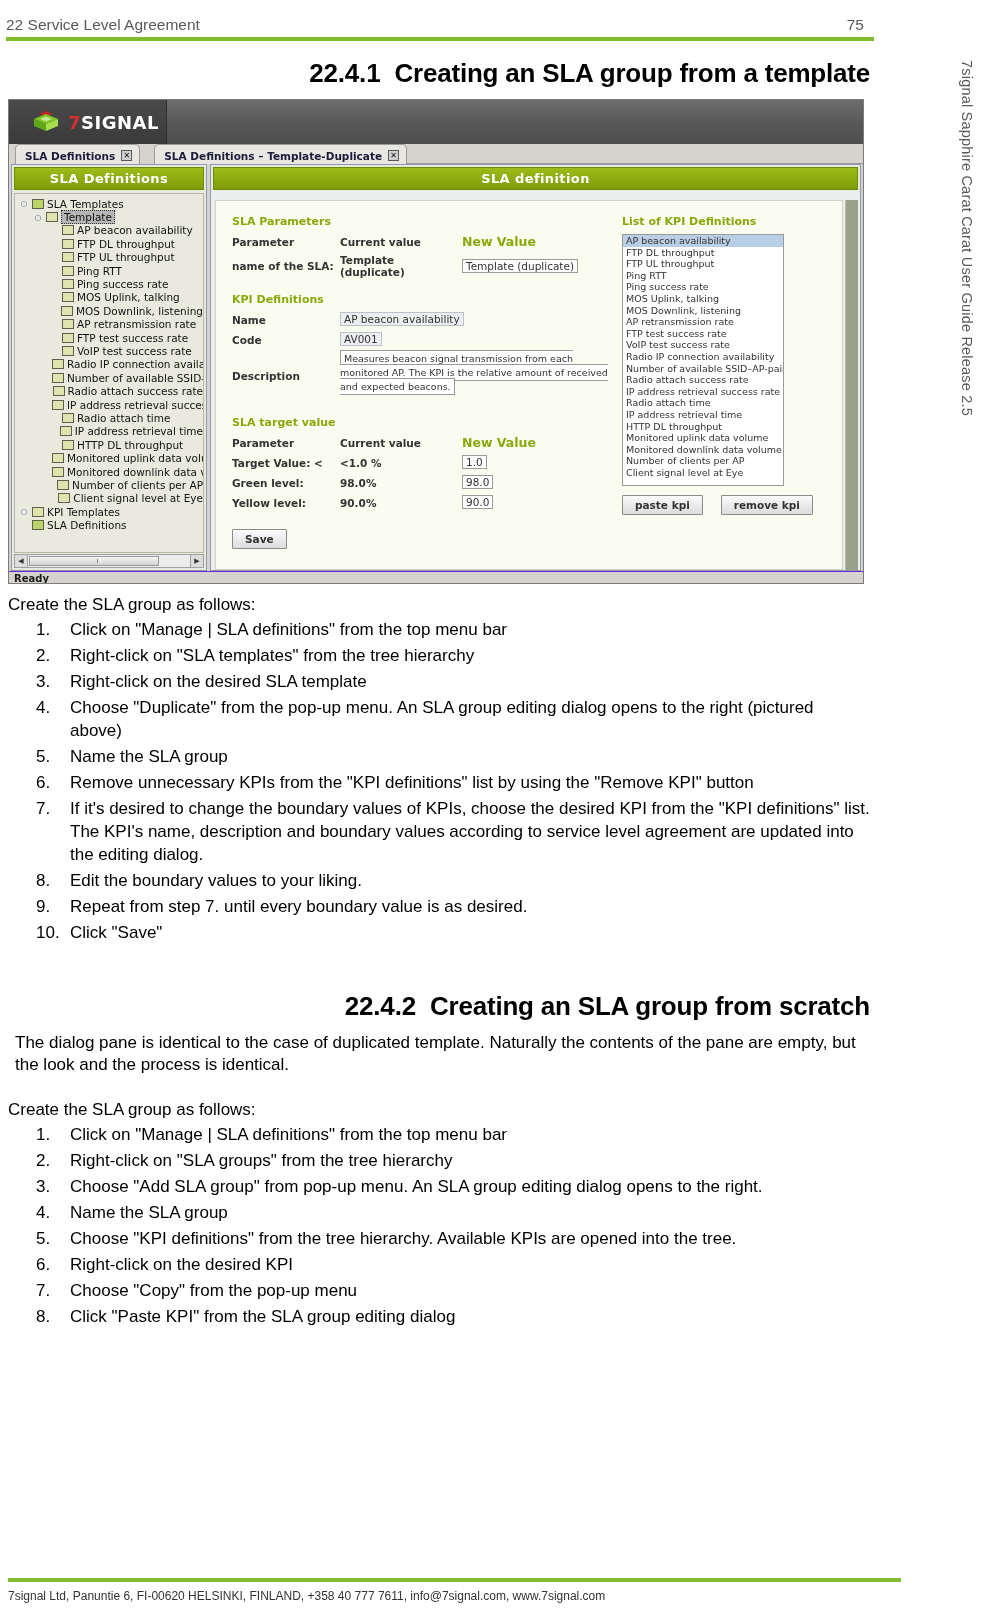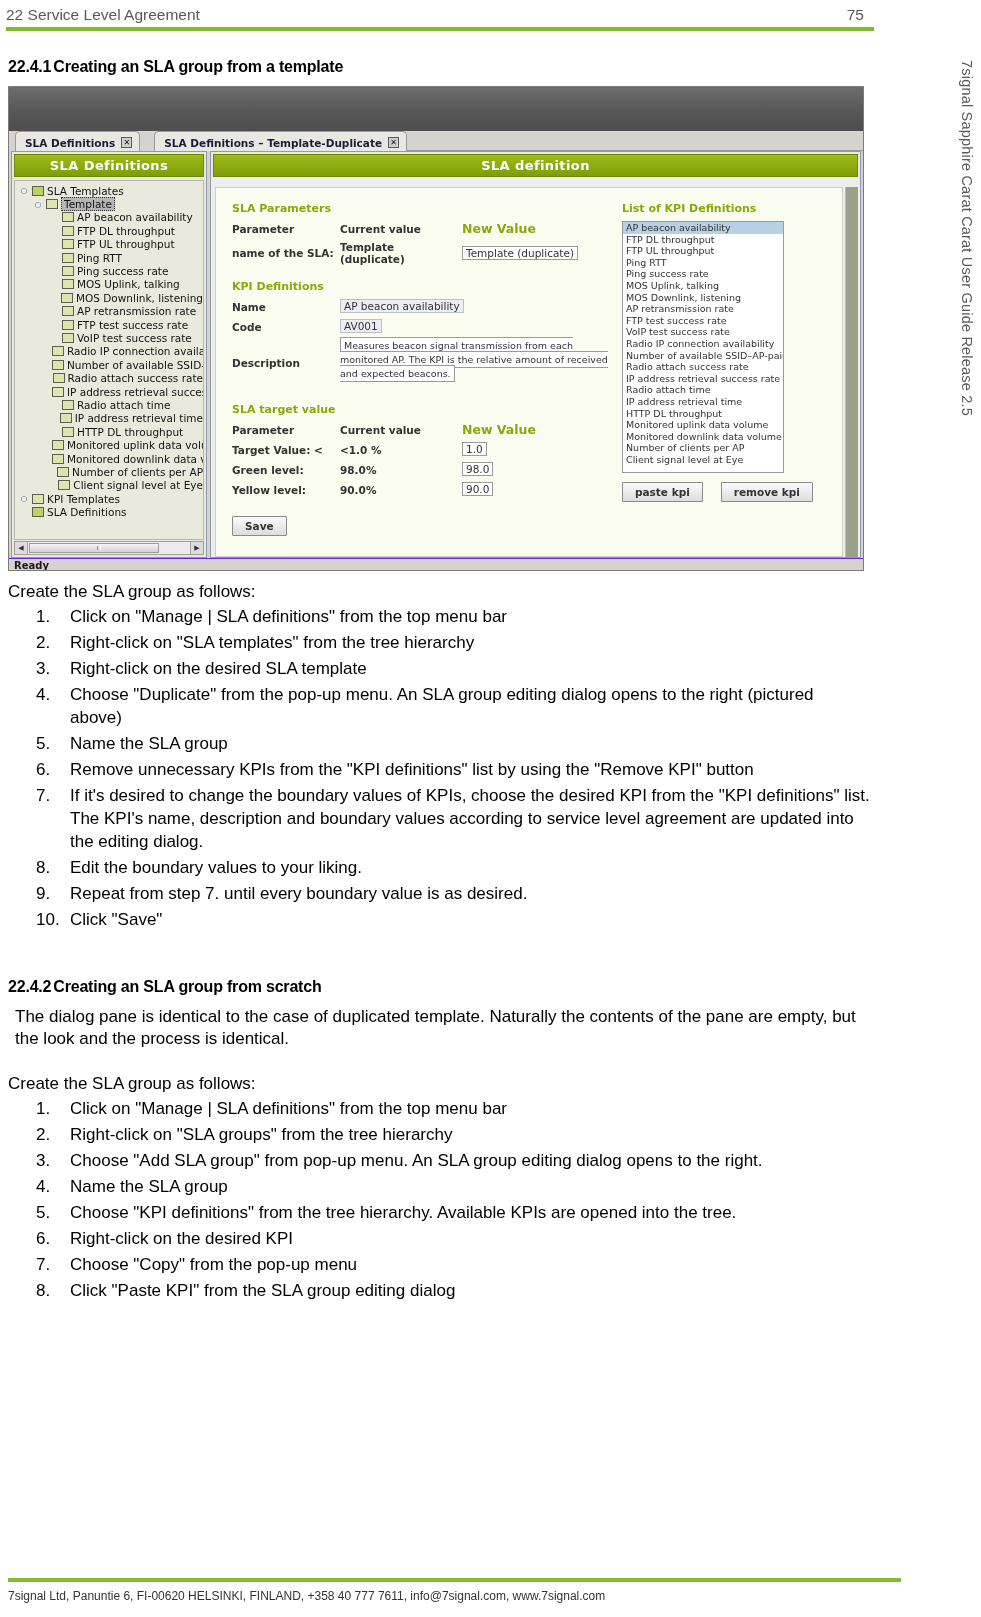--- a/index.html
+++ b/index.html
@@ -10,21 +10,21 @@
     background: #ffffff;
     font-family: "Liberation Sans", sans-serif;
     color: #000000;
     position: relative;
     overflow: hidden;
   }
 
   
   .page-header {
     position: absolute;
-    top: 6px; left: 0;
+    top: 16px; left: 0;
     width: 870px;
     padding: 0 0 0 6px;
   }
   .page-header-row {
     display: flex;
     align-items: baseline;
     justify-content: space-between;
     font-size: 15.5px;
     color: #58595b;
     padding-right: 6px;
@@ -52,26 +52,27 @@
 
   
   .content {
     position: absolute;
     top: 40px;
     left: 8px;
     width: 862px;
   }
 
   h2.section-heading {
-    font-size: 16px;
+    font-size: 26px;
     font-weight: bold;
     margin: 18px 0 10px 0;
     display: flex;
-    gap: 2px;
+    gap: 14px;
     letter-spacing: -0.2px;
+    justify-content: flex-end;
   }
   h2.section-heading .num { flex: 0 0 auto; }
 
   p.body-text {
     font-size: 17px;
     line-height: 1.32;
     margin: 8px 7px;
   }
   p.lead { margin: 10px 0 2px 0; }
 
@@ -425,20 +426,32 @@
 <div class="content">
 
   <h2 class="section-heading">
     <span class="num">22.4.1</span>
     <span>Creating an SLA group from a template</span>
   </h2>
 
   <div class="app-shot">
 
     <div class="app-titlebar">
+      <div class="logo-box">
+        <span class="logo-mark">
+          <svg width="30" height="26" viewBox="0 0 30 26">
+            <polygon points="15,2 21,5 15,8 9,5" fill="#cc2222"></polygon>
+            <polygon points="3,10 15,5 27,10 15,15" fill="#7ec820"></polygon>
+            <polygon points="3,10 15,15 15,22 3,17" fill="#5ea818"></polygon>
+            <polygon points="27,10 15,15 15,22 27,17" fill="#a8dd4e"></polygon>
+            <polygon points="9,10 15,7.5 21,10 15,12.5" fill="#ffffff" opacity="0.55"></polygon>
+          </svg>
+        </span>
+        <span class="logo-text"><span class="seven">7</span><span>SIGNAL</span></span>
+      </div>
     </div>
 
     <div class="tabstrip">
       <div class="tab left">
         <span>SLA Definitions</span>
         <span class="tab-x">✕</span>
       </div>
       <div style="width:14px"></div>
       <div class="tab">
         <span>SLA Definitions – Template-Duplicate</span>

